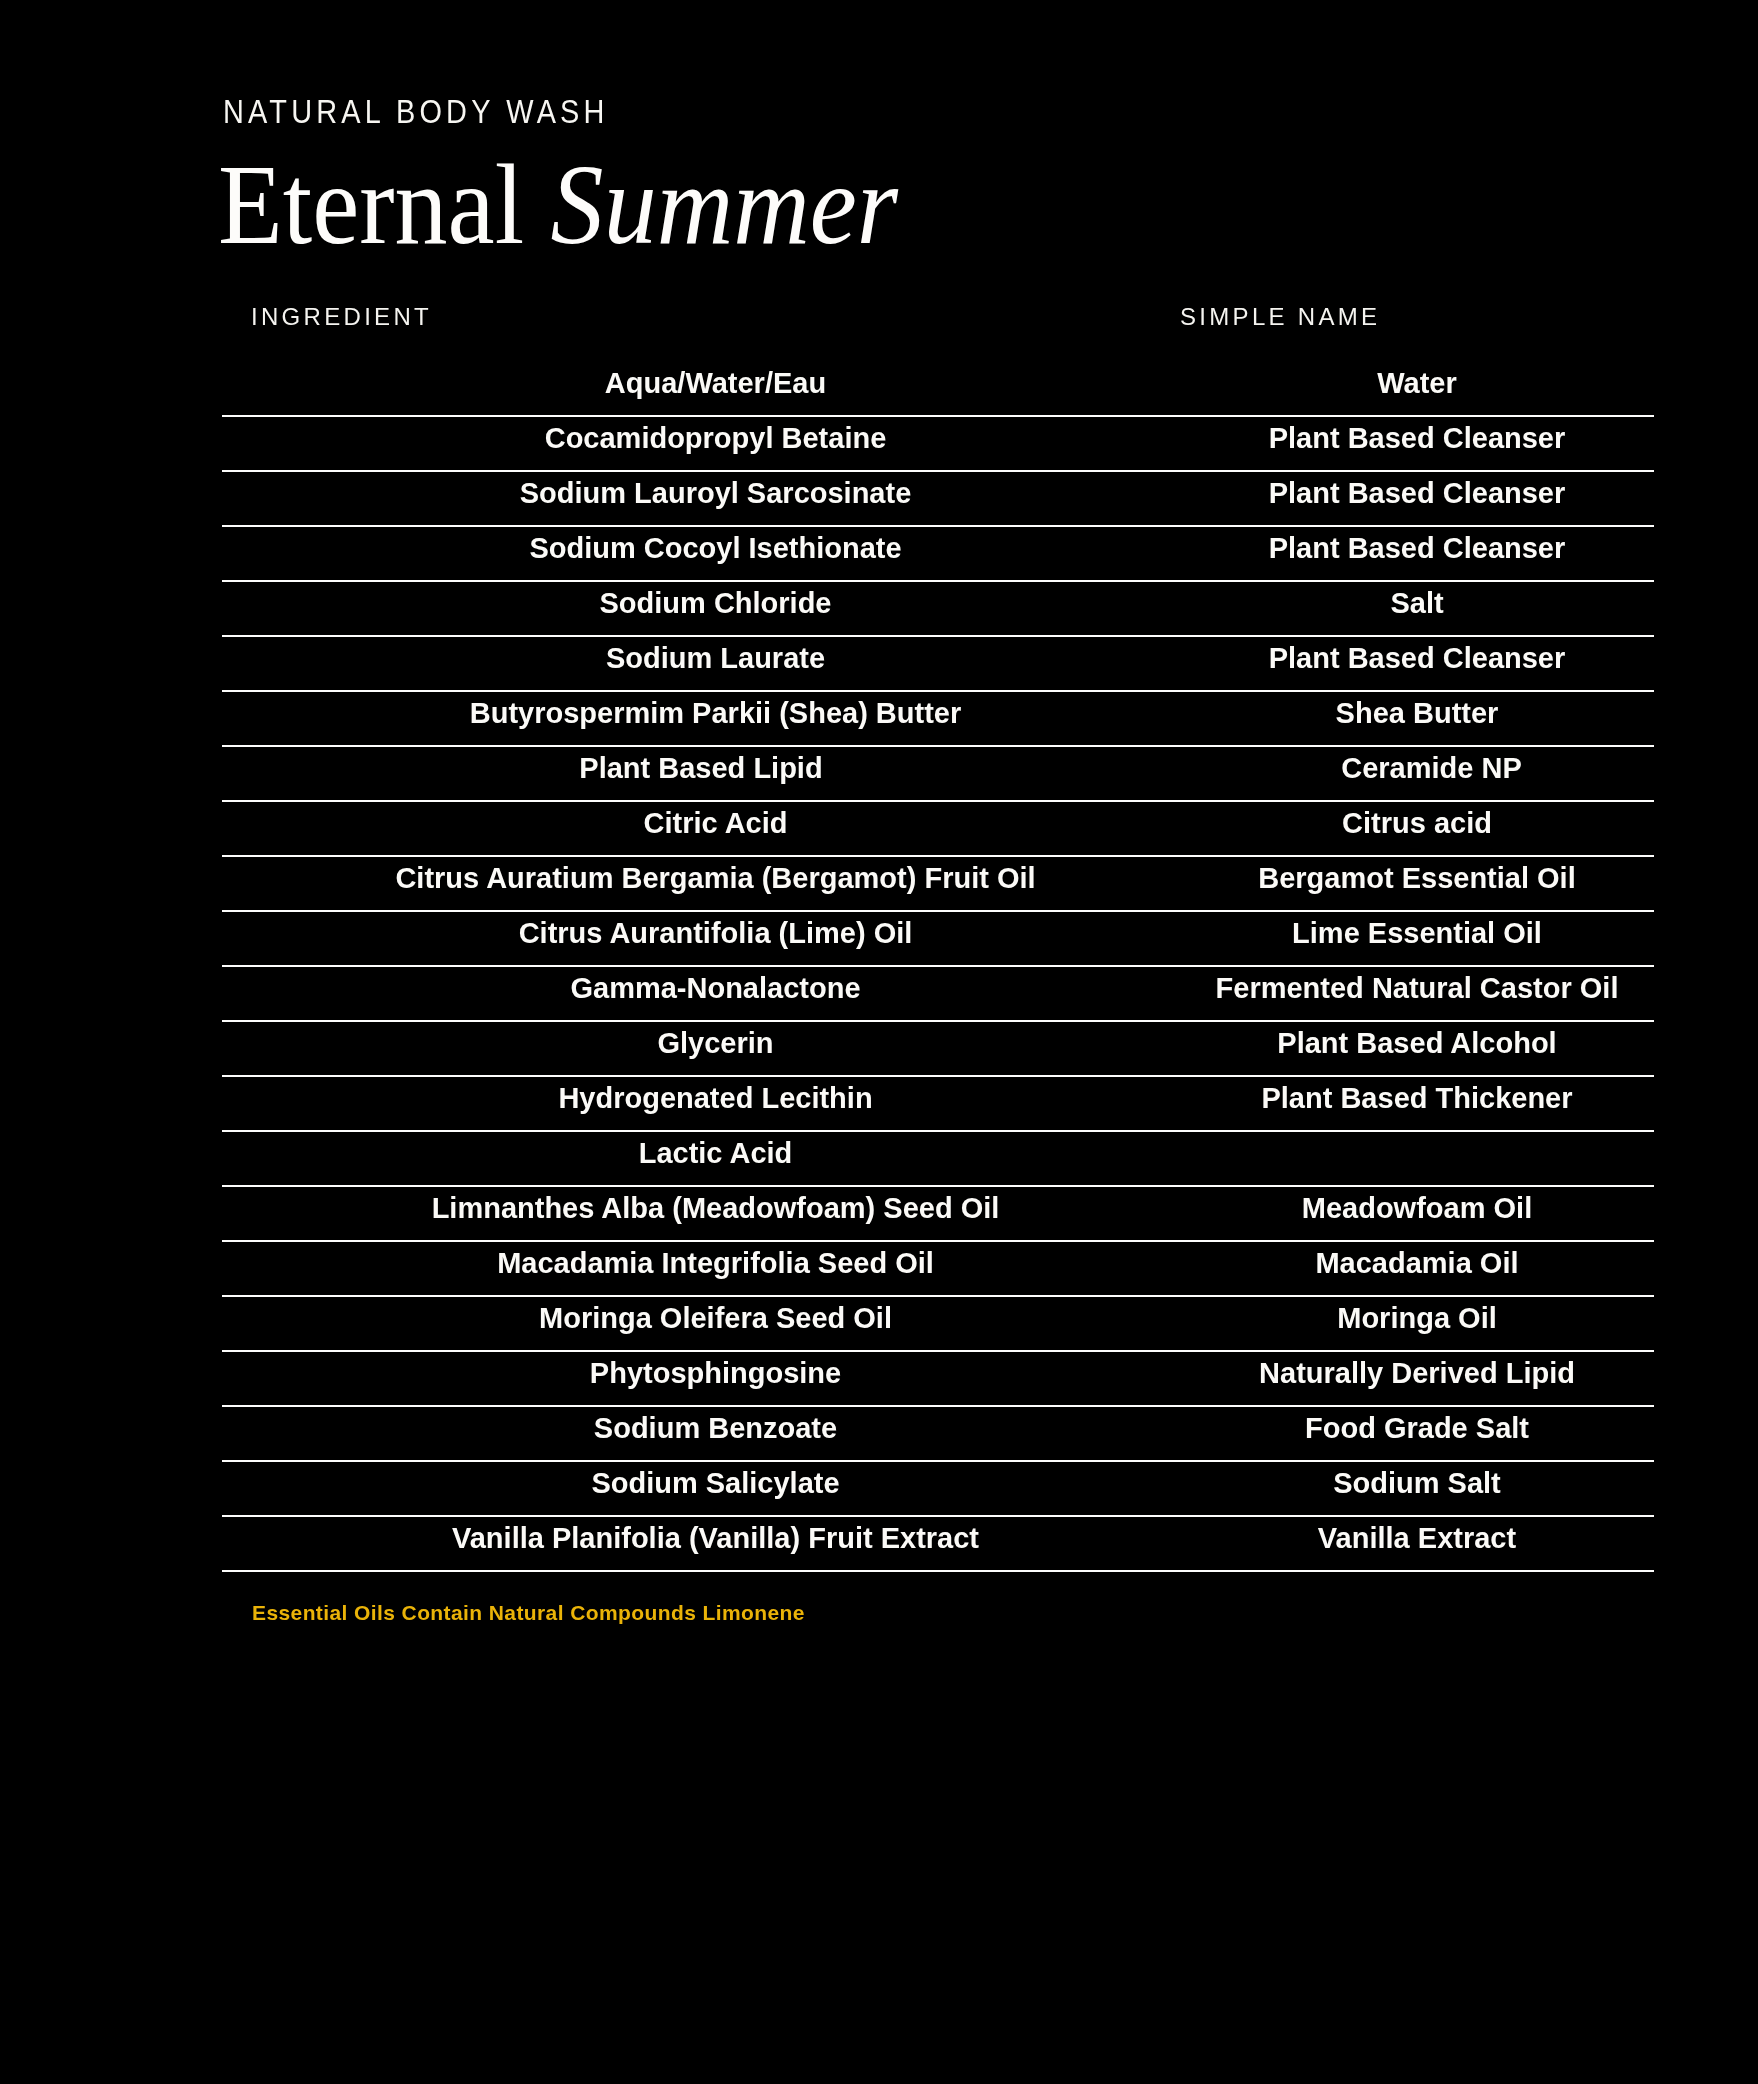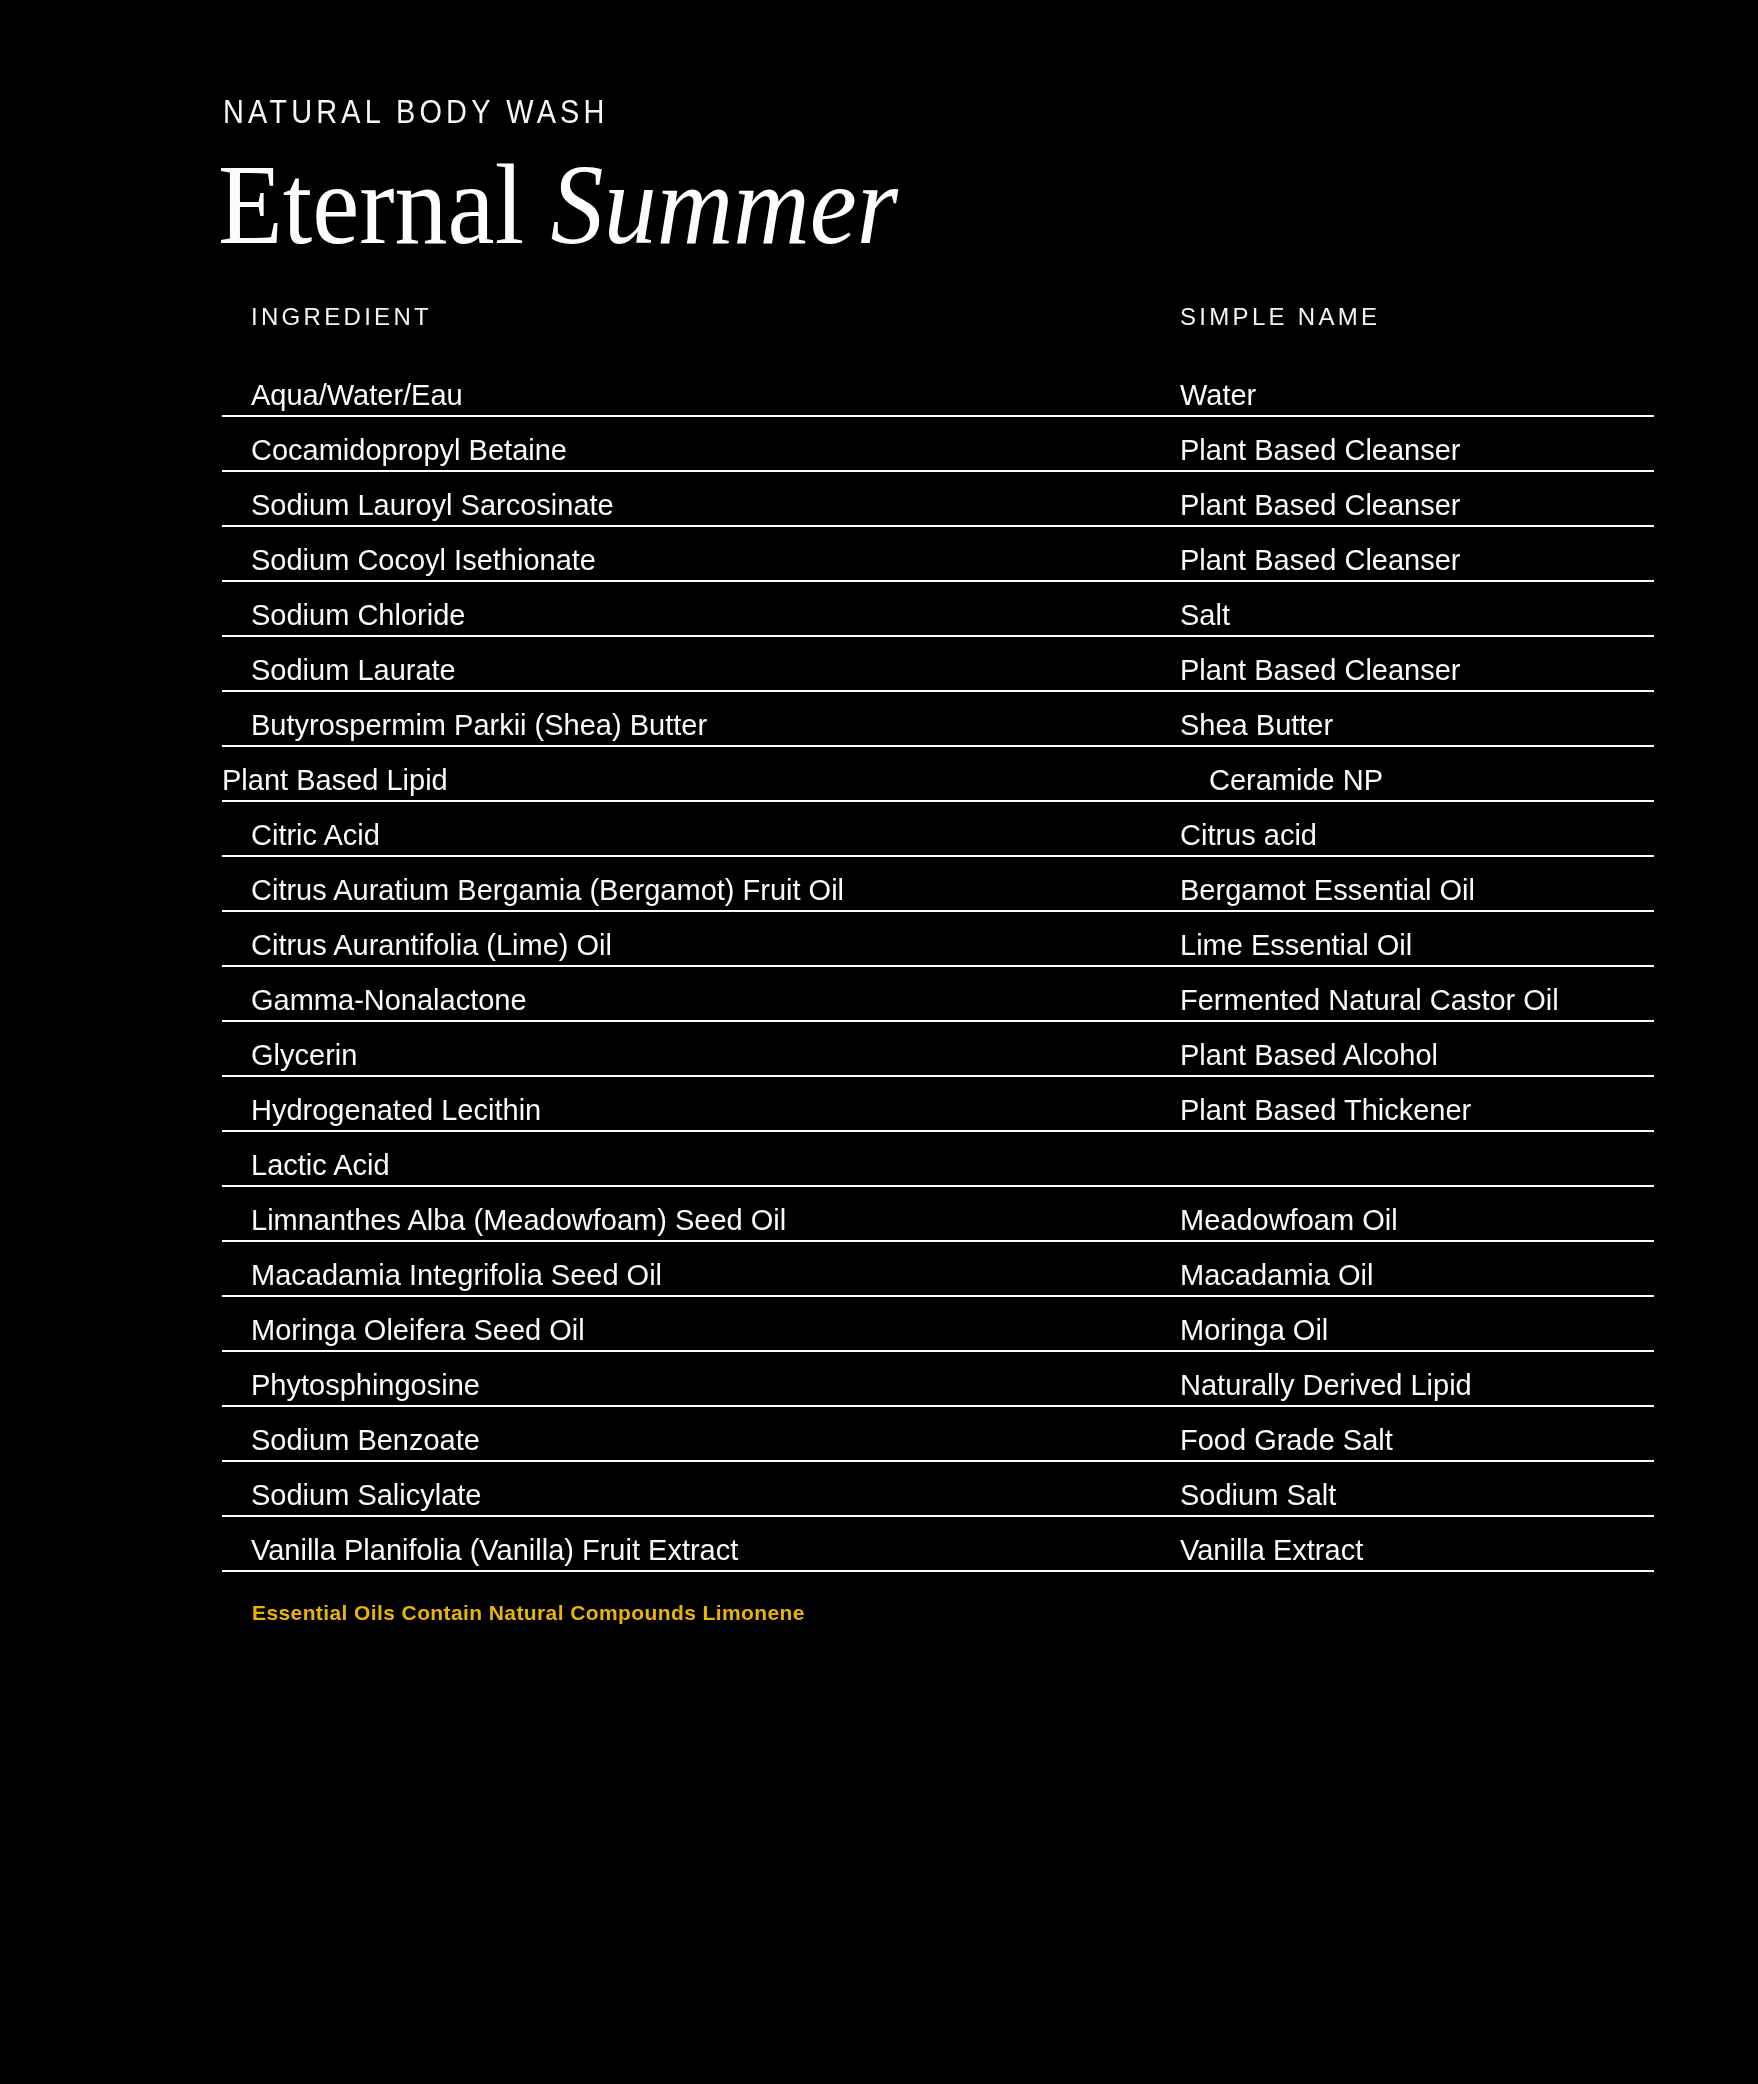--- a/index.html
+++ b/index.html
@@ -69,25 +69,26 @@
   }
   .t-row {
     display: grid;
     grid-template-columns: 958px 1fr;
     height: 53px;
     border-bottom: 2px solid #fdfdfc;
     align-items: end;
   }
   .t-row .cell {
     font-size: 29px;
-    font-weight: 400;
-    line-height: 1;
-    padding-bottom: 5px;
+    font-weight: 700;
+    line-height: 1;
+    padding-bottom: 17px;
     white-space: nowrap;
     color: #fbfaf7;
+    text-align: center;
   }
   .t-row .cell.ing { padding-left: 29px; }
 
   .footnote {
     position: absolute;
     left: 252px;
     top: 1602px;
     font-size: 21px;
     line-height: 1;
     letter-spacing: 0.4px;

